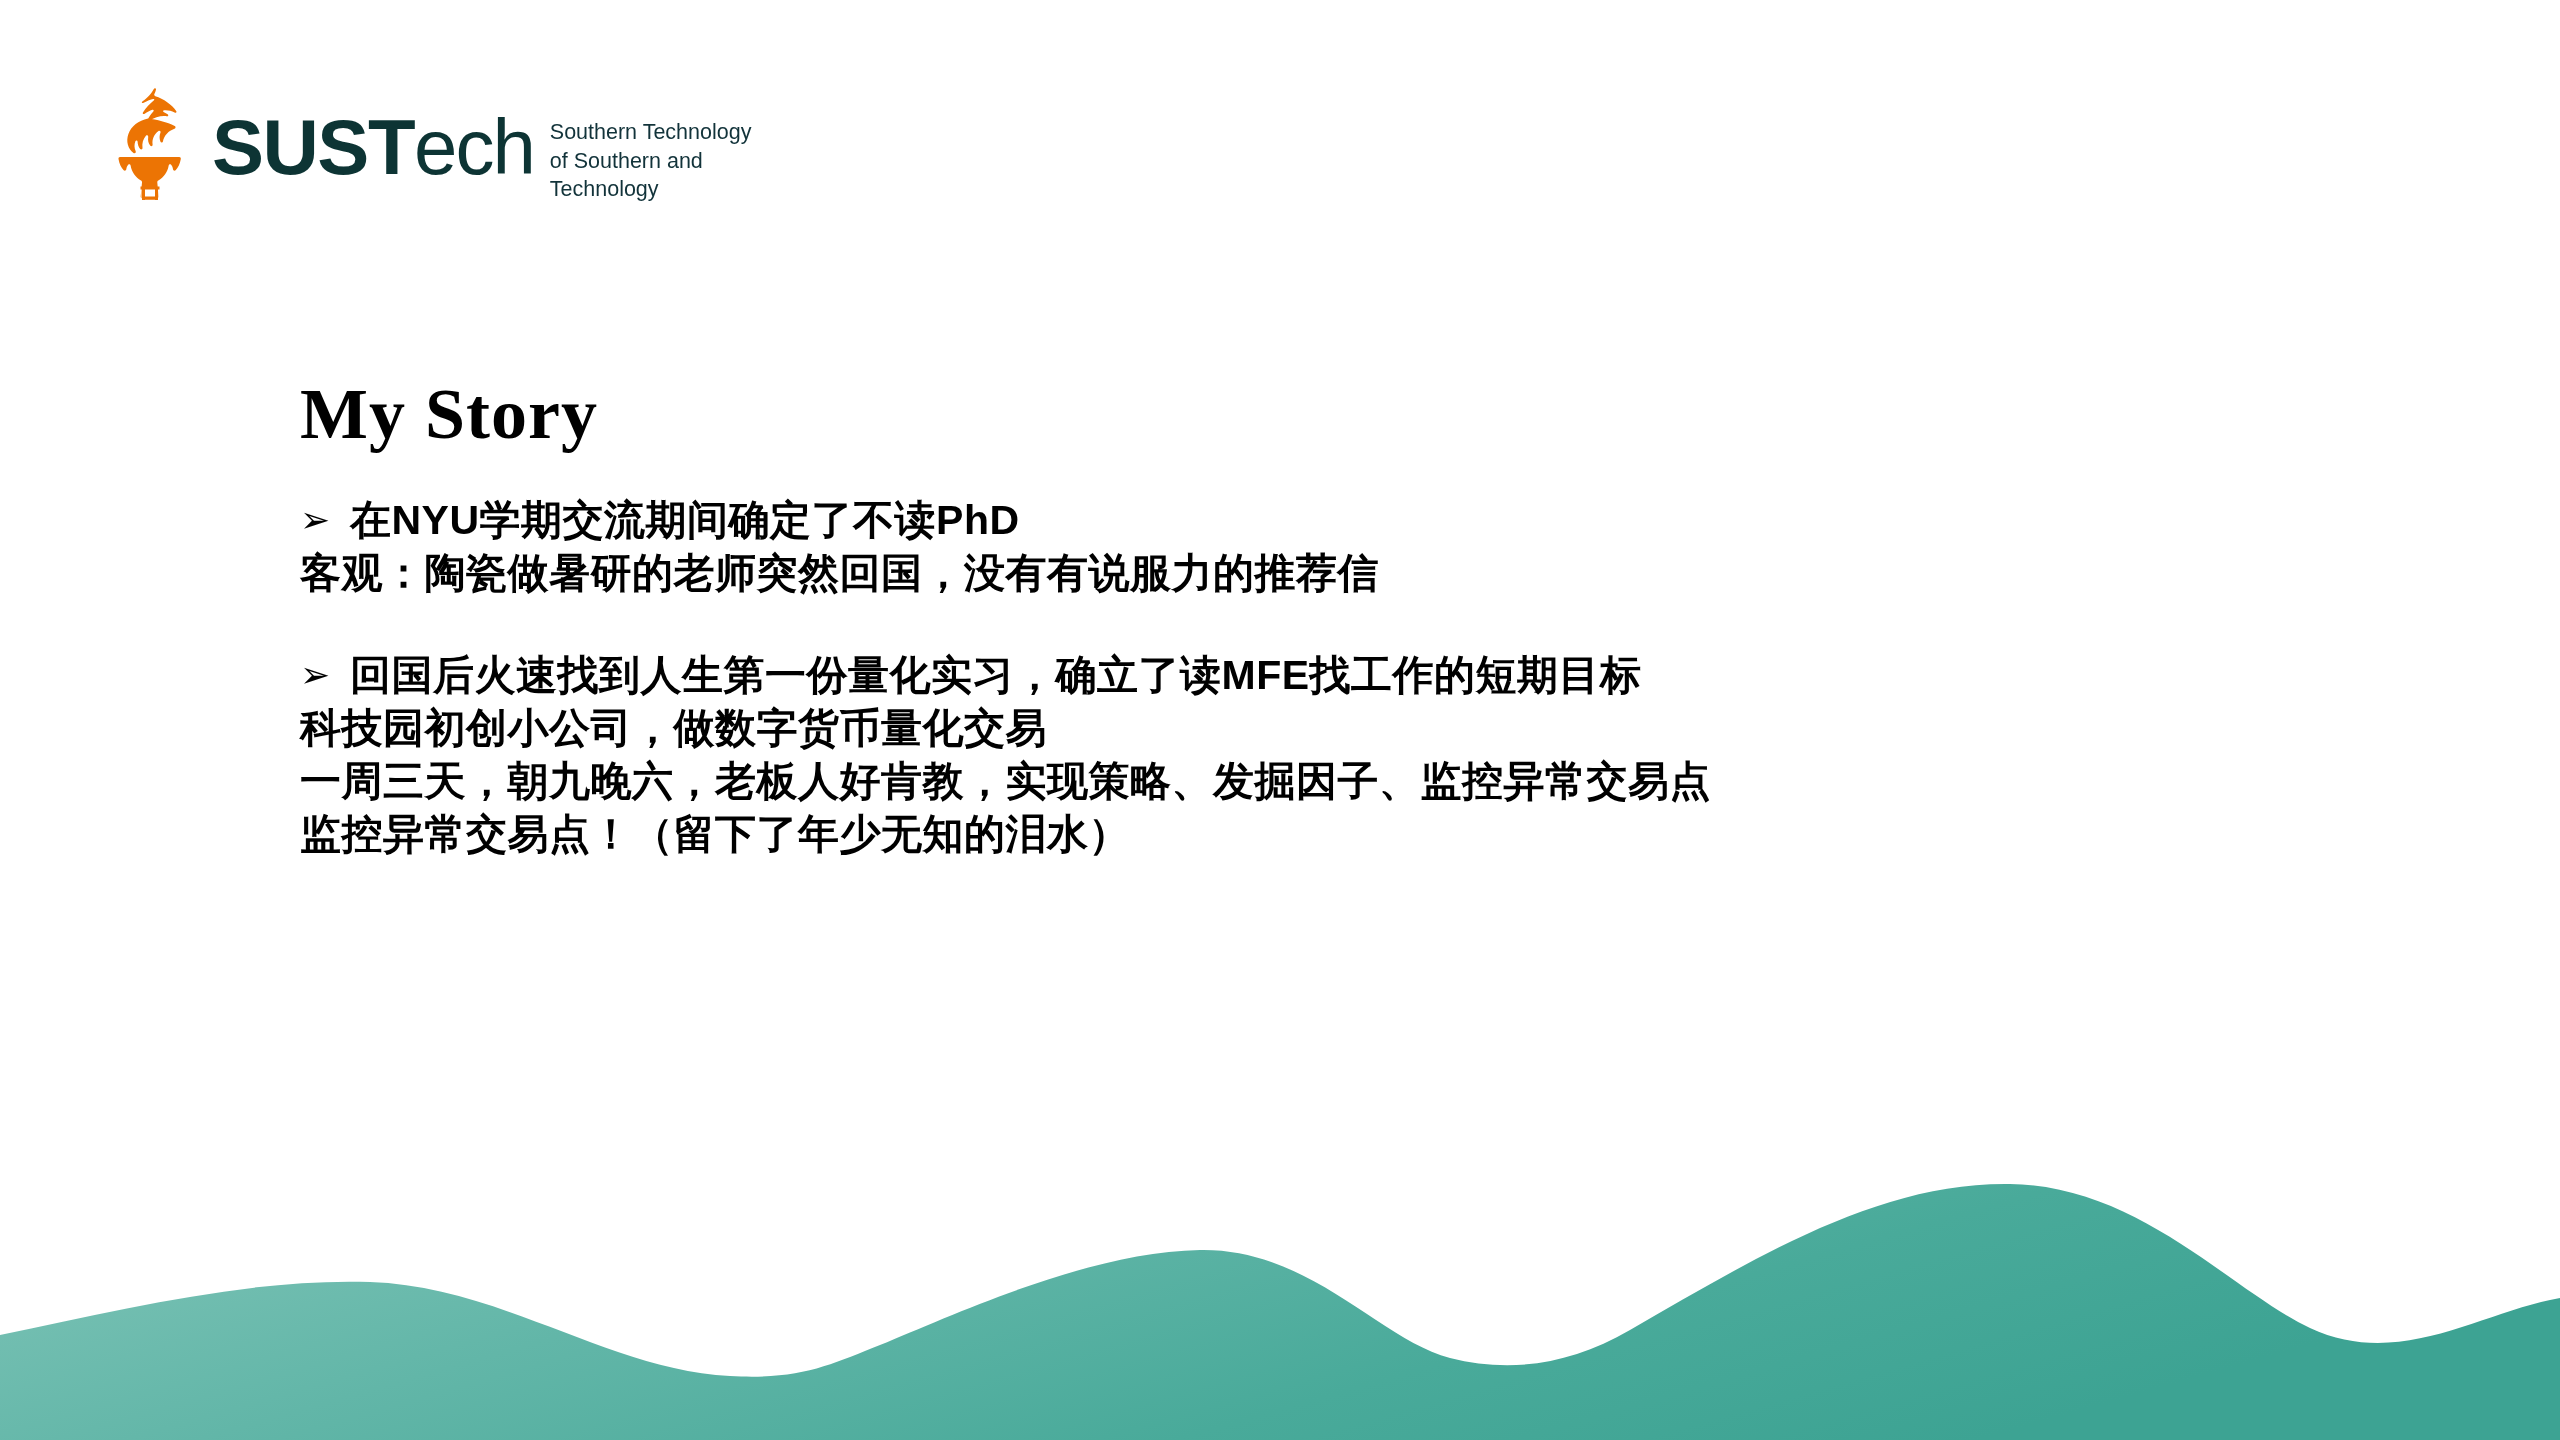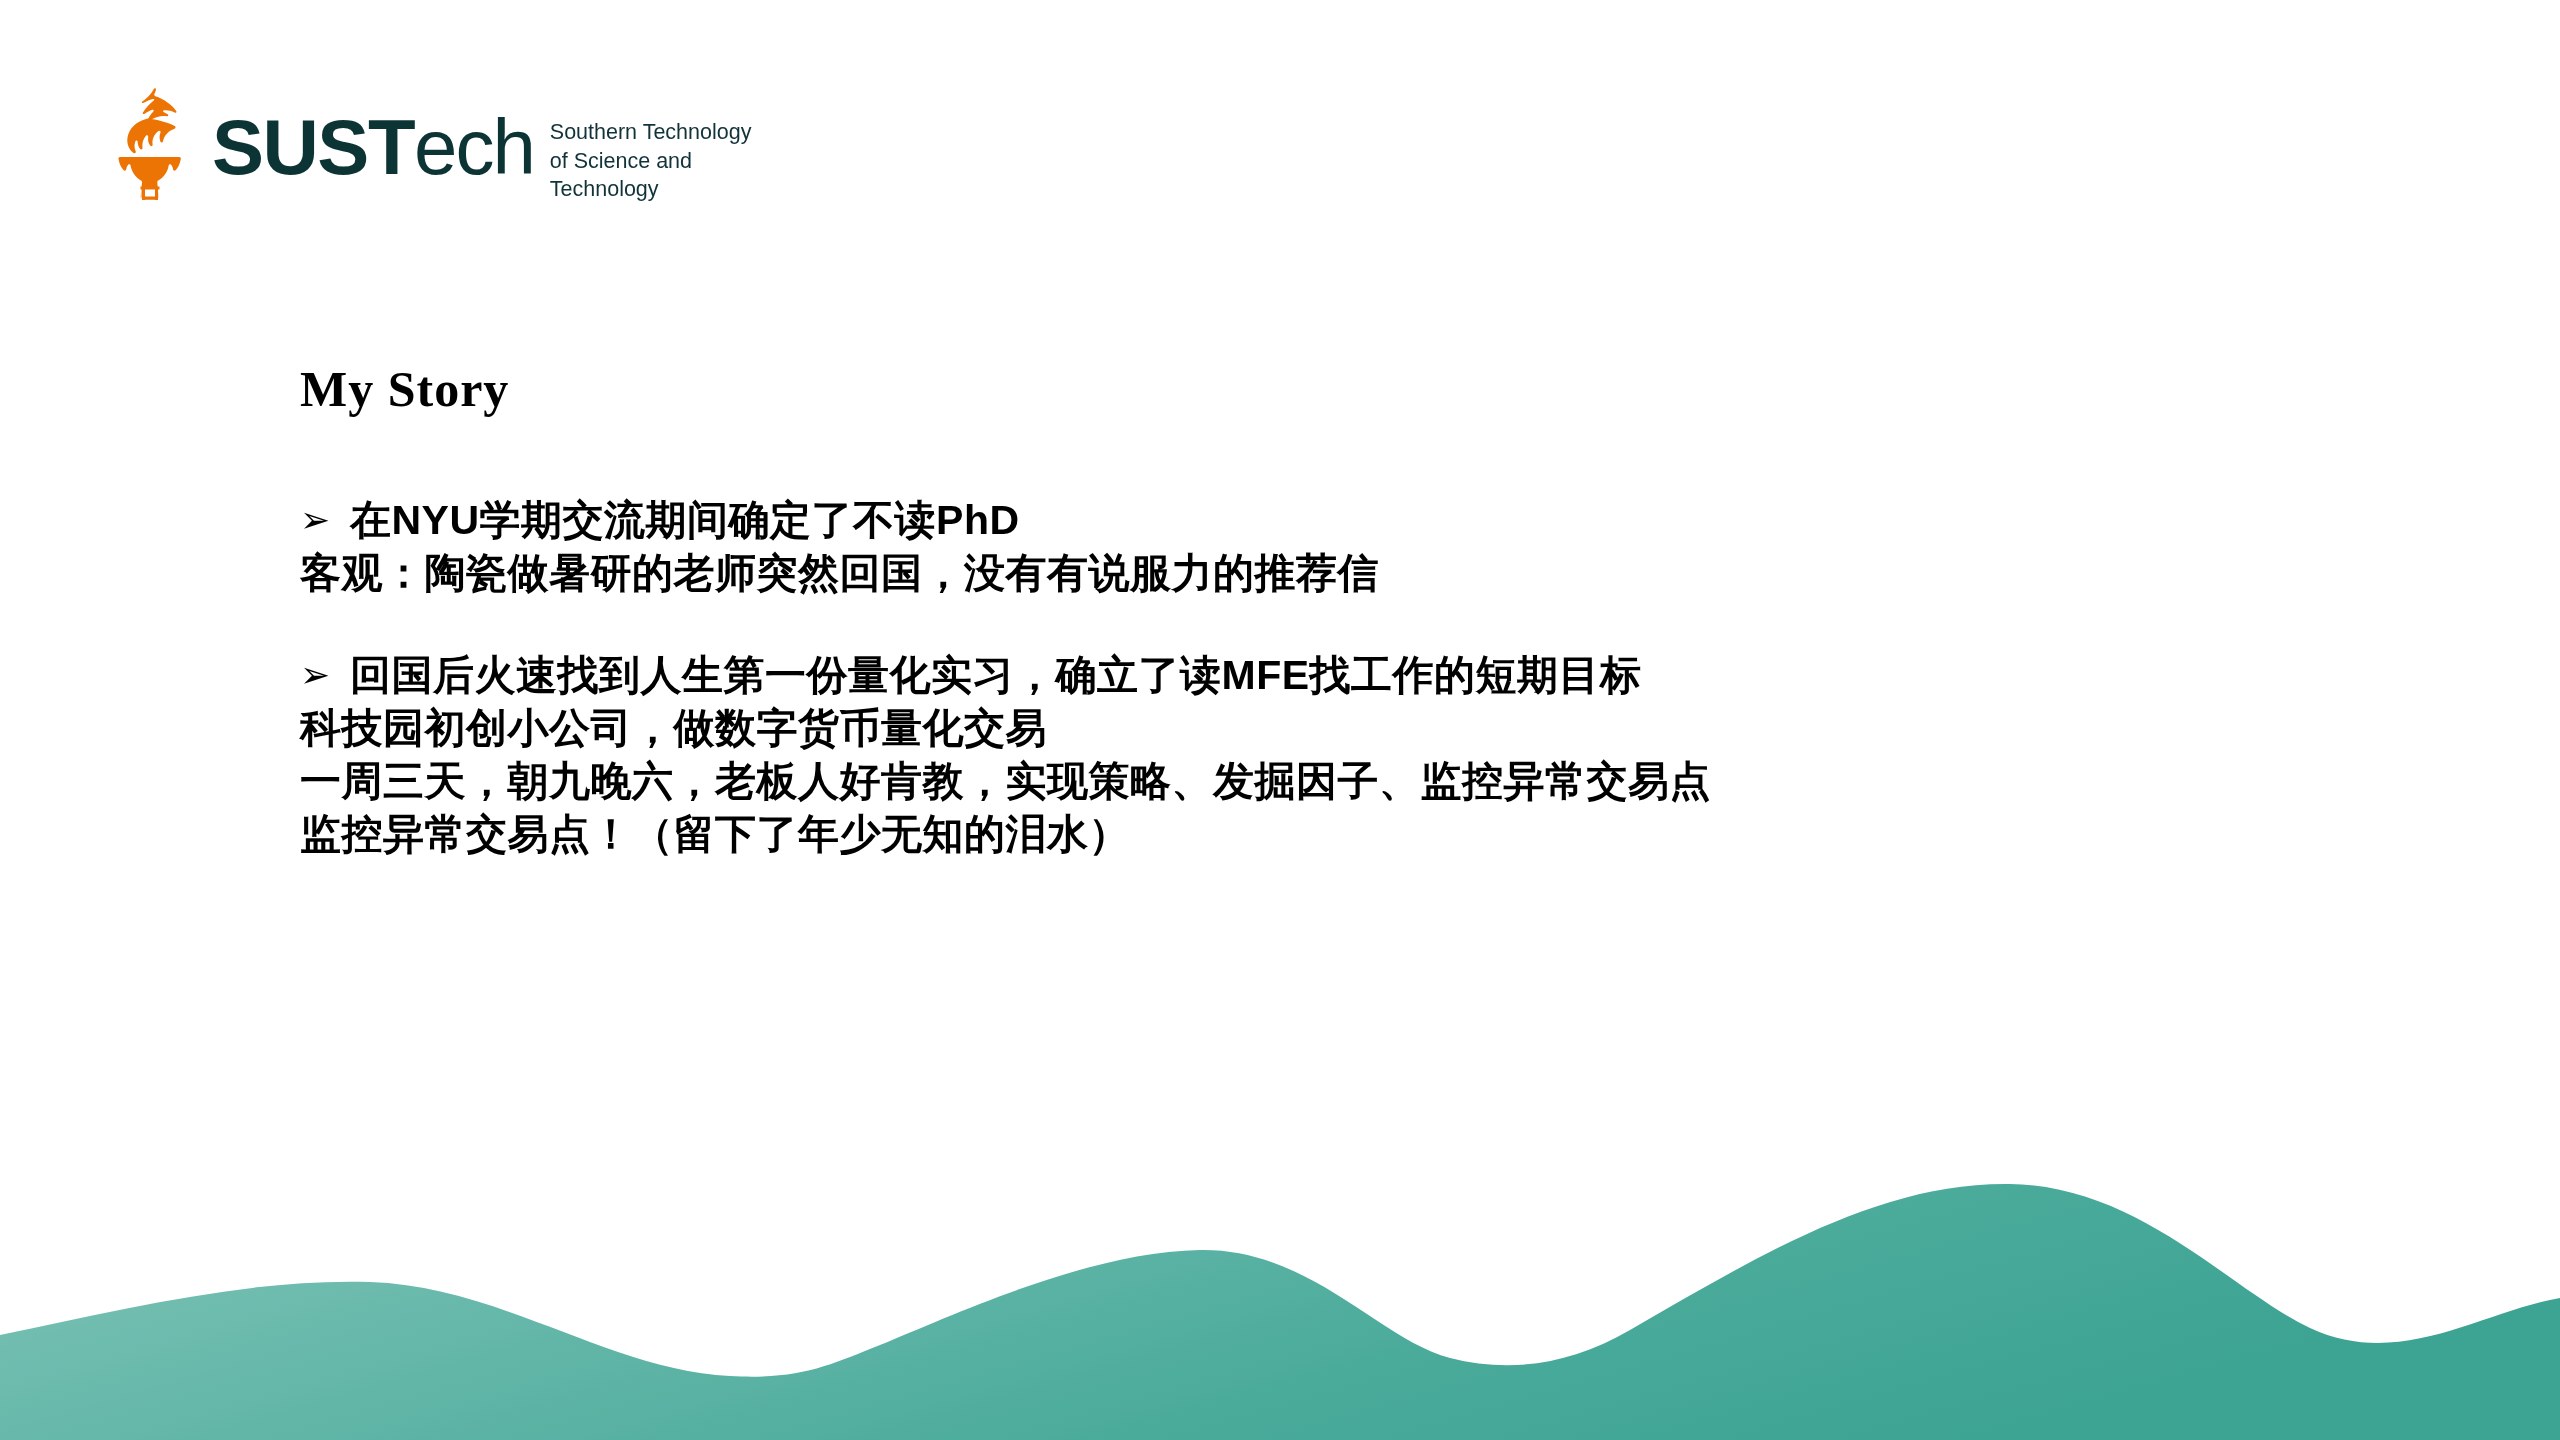--- a/index.html
+++ b/index.html
@@ -58,21 +58,21 @@
     white-space: nowrap;
   }
   .logo-sub div { white-space: nowrap; }
 
   
   .title {
     position: absolute;
     left: 300px;
     top: 330px;
     font-family: "Liberation Serif", "DejaVu Serif", serif;
-    font-size: 50px;
+    font-size: 72px;
     line-height: 1;
     color: #000000;
     letter-spacing: 1px;
   }
 
   
   .body-block {
     position: absolute;
     left: 300px;
     top: 494px;
@@ -132,21 +132,21 @@
       <path fill="#ec7404" d="M16.0 69.0c-1.0 0-1.7 0.9-1.5 1.9 0.9 4.8 2.6 8.6 5.2 11.3 0.9 0.9 2.5 0.4 2.6-0.9 0.2-2.0 0.8-3.5 1.9-4.6 0.8-0.8 2.2-0.4 2.4 0.7 1.2 6.5 4.8 11.8 10.4 15.2 0.7 0.4 1.1 1.2 1.0 2.0l-1.3 13.9c-0.1 1.0 0.7 1.9 1.7 1.9h14.5c1.0 0 1.8-0.9 1.7-1.9l-1.3-13.9c-0.1-0.8 0.3-1.6 1.0-2.0 5.6-3.4 9.2-8.7 10.4-15.2 0.2-1.1 1.6-1.5 2.4-0.7 1.1 1.1 1.7 2.6 1.9 4.6 0.1 1.3 1.7 1.8 2.6 0.9 2.6-2.7 4.3-6.5 5.2-11.3 0.2-1.0-0.5-1.9-1.5-1.9z"></path>
       <rect x="37.5" y="100.0" width="17" height="11" fill="#ffffff"></rect>
       <path fill="#ec7404" d="M36.5 98.5h19v3.0h-19z"></path>
       <path fill="#ec7404" d="M38.0 101.0h3v11h-3z M51.0 101.0h3v11h-3z M38.0 108.5h16v3.2h-16z"></path>
     </svg>
 
     <div class="logo-word"><span class="w-bold">SUST</span><span class="w-light">ech</span></div>
 
     <div class="logo-sub">
       <div>Southern Technology</div>
-      <div>of Science and</div>
+      <div>of Southern and</div>
       <div>Technology</div>
     </div>
   </div>
 
   <h1 class="title">My Story</h1>
 
   <div class="body-block">
 
     <div>
       <div class="bullet-line">

